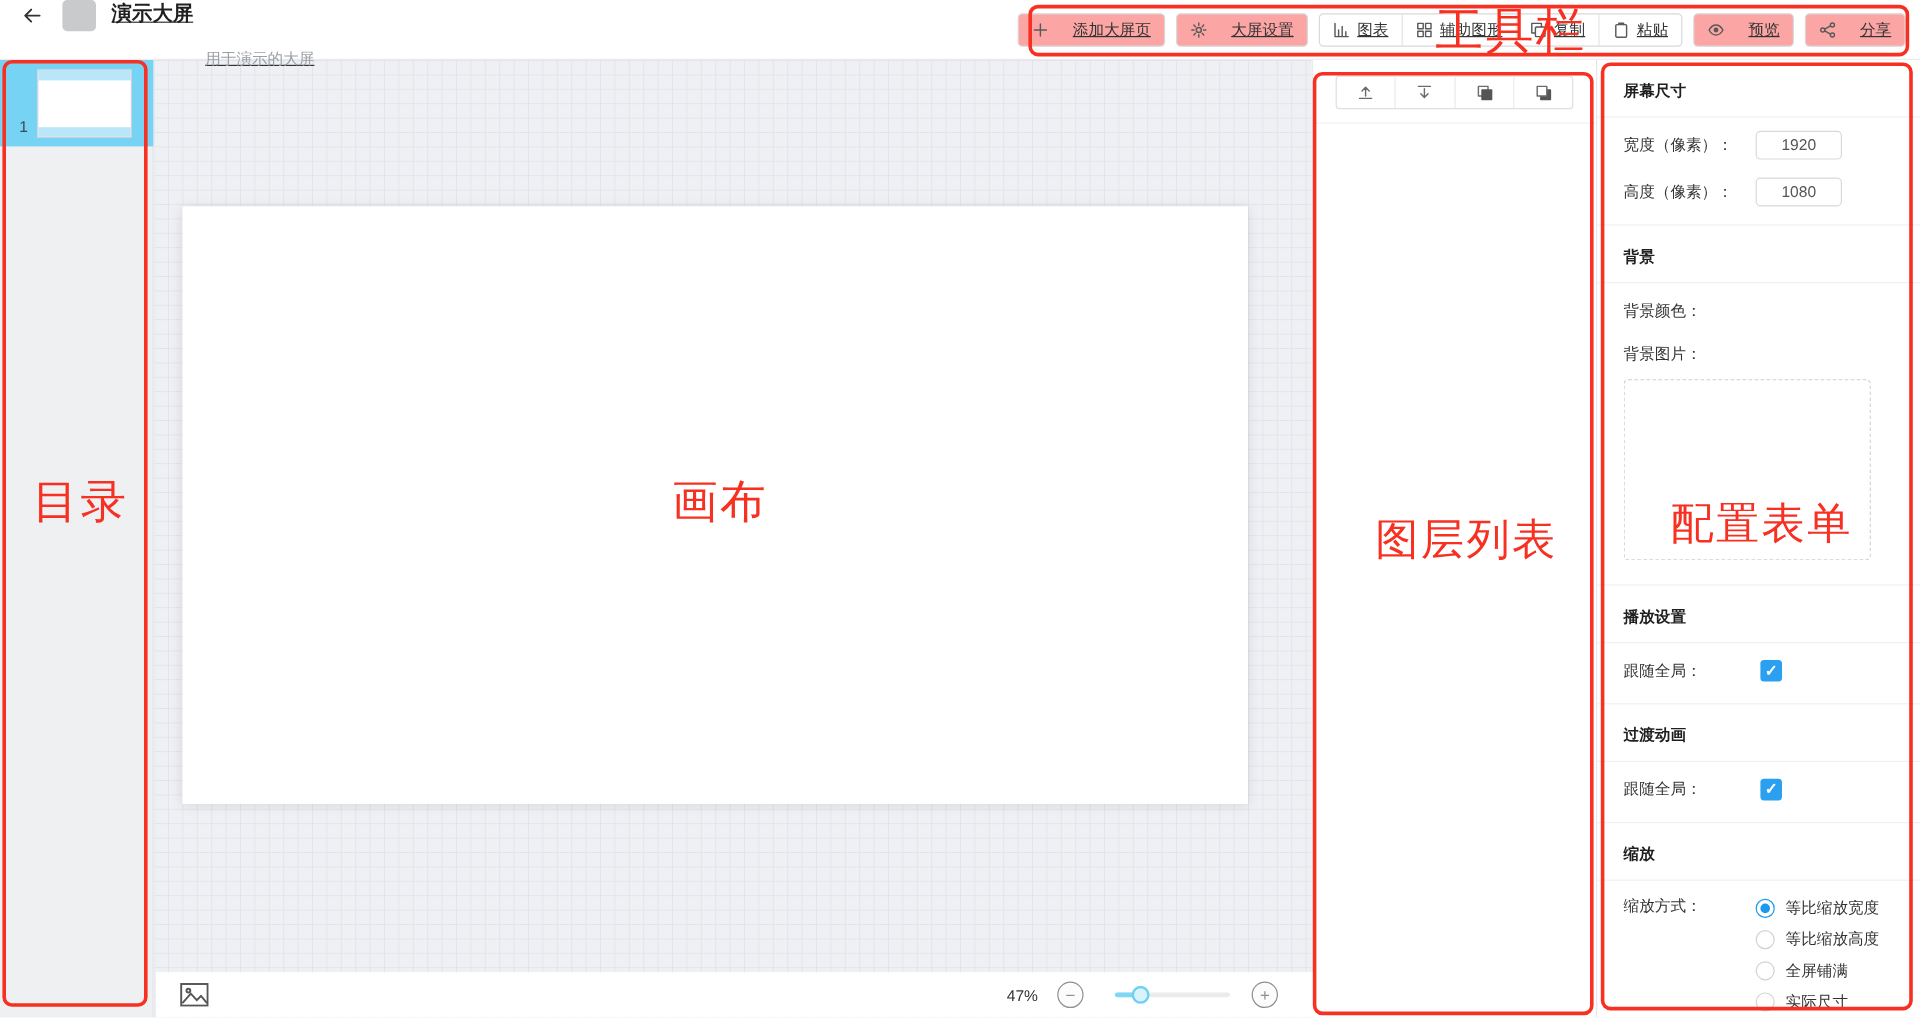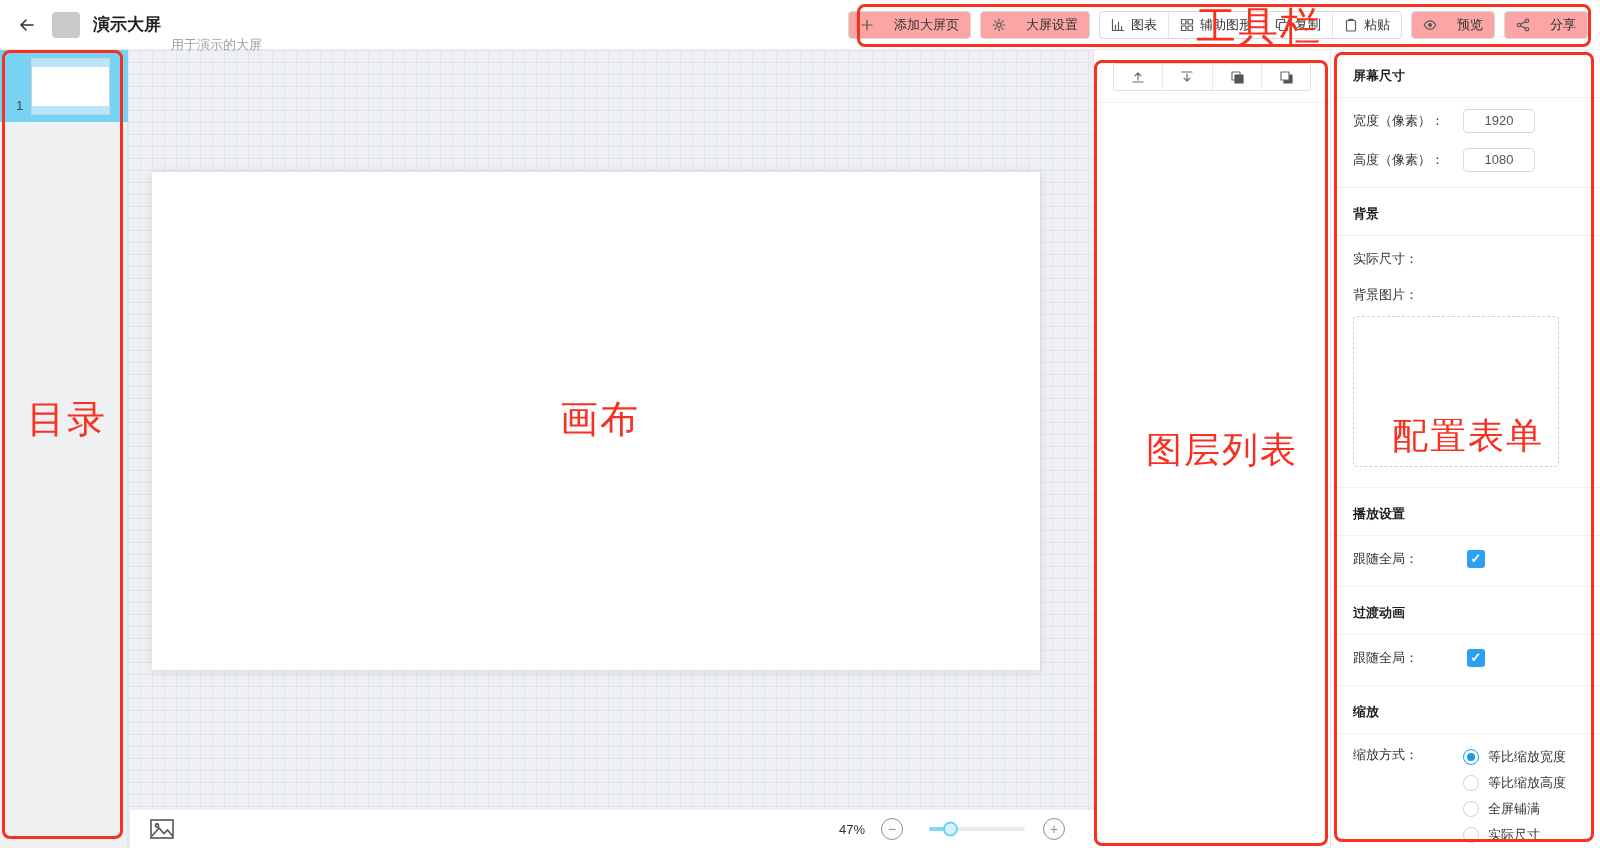--- a/index.html
+++ b/index.html
@@ -7,21 +7,21 @@
   body {
     width:1600px; height:848px; position:relative; overflow:hidden;
     font-family:"Liberation Sans", sans-serif; background:#fff; color:#333;
   }
   svg { display:block; }
 
   
   #header {
     position:absolute; left:0; top:0; width:1600px; height:50px;
     background:#fff; border-bottom:1px solid #ececec;
-    display:flex; align-items:center; z-index:5;
+    display:flex; z-index:5;text-decoration:underline;
   }
   .back-btn { margin-left:14px; width:26px; height:26px; display:flex; align-items:center; justify-content:center; cursor:pointer; }
   .app-logo { margin-left:12px; width:28px; height:26px; background:#c9cacc; border-radius:4px; }
   .app-title { margin-left:13px; font-size:17px; font-weight:bold; color:#1f1f1f; }
   .app-subtitle { margin-left:10px; font-size:13px; color:#9aa0a6;margin-top:40px; }
 
   #toolbar { margin-left:auto; margin-right:12px; display:flex; align-items:center; gap:9px; }
   .tbtn {
     display:flex; align-items:center; gap:20px; height:28px; padding:0 11px;
     border:1px solid #d9d9d9; border-radius:4px; background:#fca5a5;
@@ -271,21 +271,21 @@
     </div>
     <div class="cfg-row">
       <span class="cfg-label">高度（像素）：</span>
       <input class="cfg-input" value="1080" style="">
     </div>
   </div>
 
   <div class="cfg-head">背景</div>
   <div class="cfg-body">
     <div class="cfg-row">
-      <span class="cfg-label">实际尺寸：</span>
+      <span class="cfg-label">背景颜色：</span>
       <span></span>
     </div>
     <div class="cfg-row" style="min-height:34px;">
       <span class="cfg-label">背景图片：</span>
     </div>
     <div class="upload-box"></div>
   </div>
 
   <div class="cfg-head">播放设置</div>
   <div class="cfg-body">

